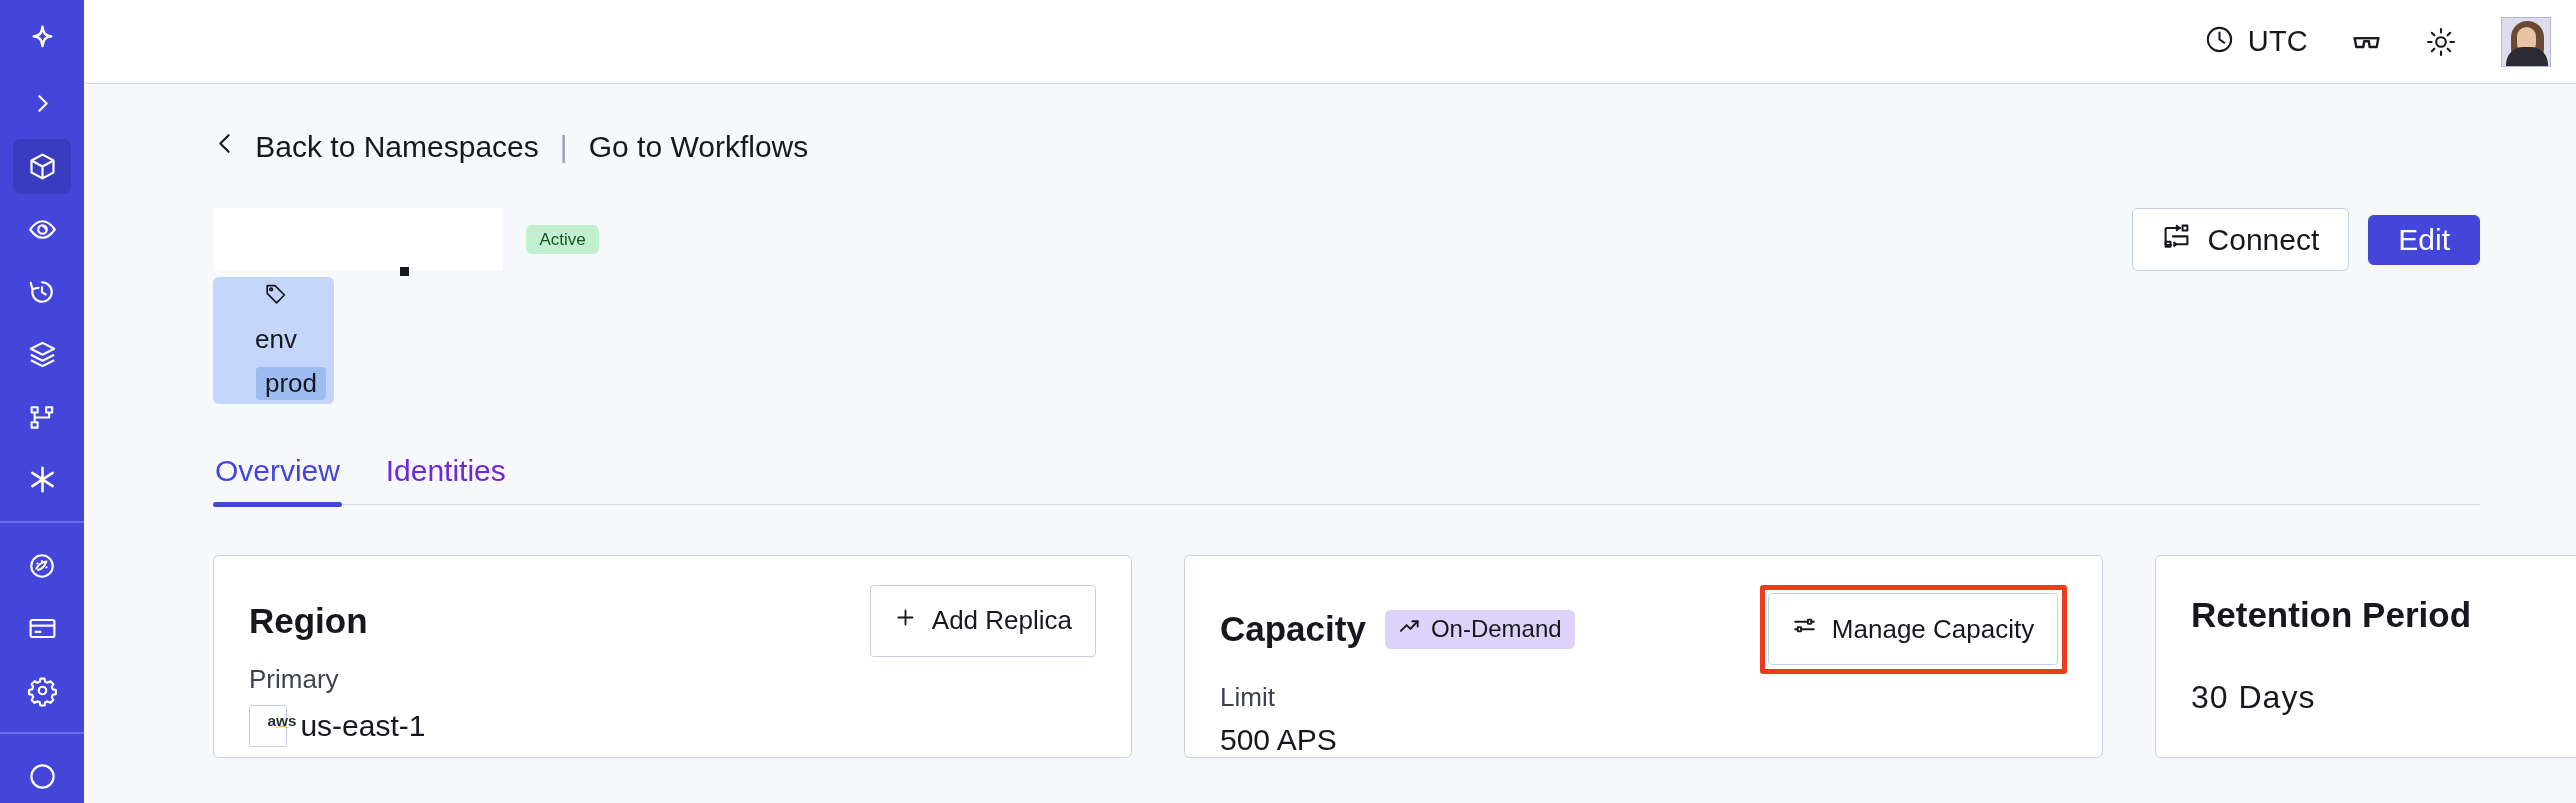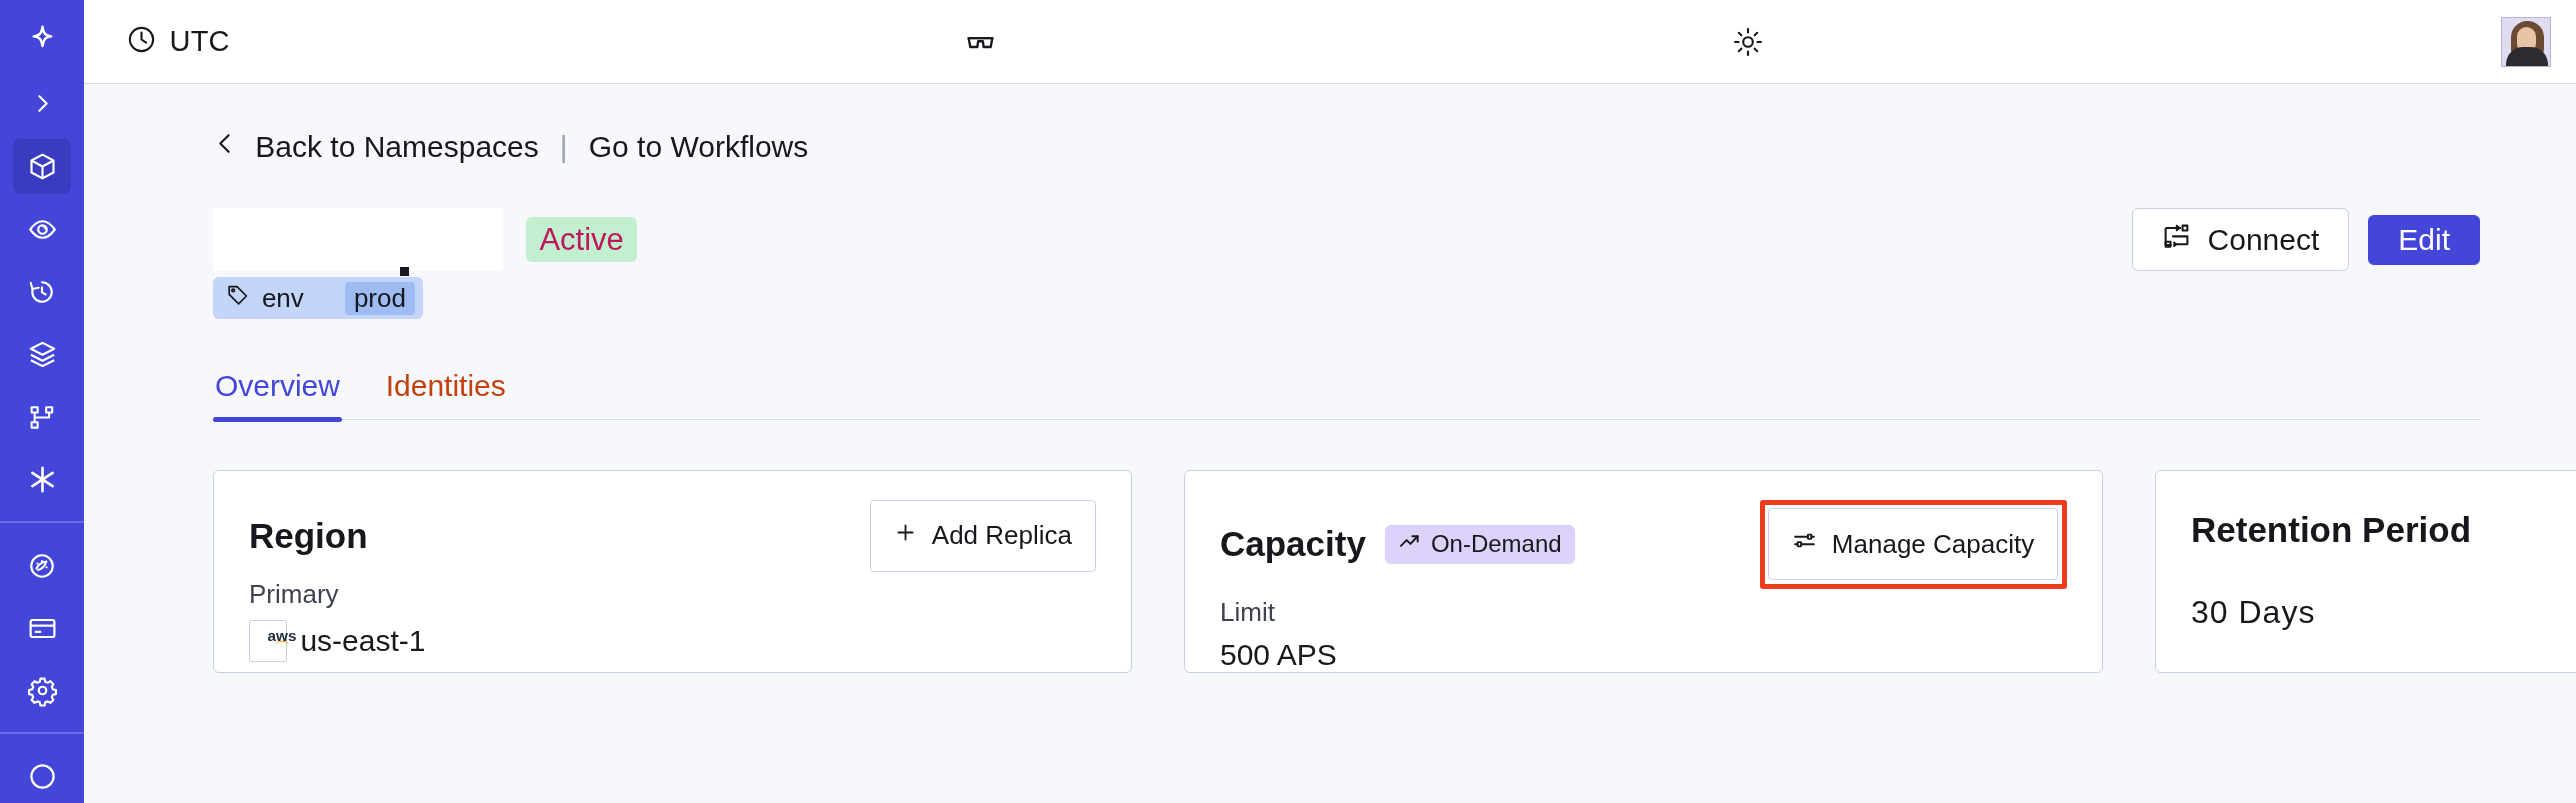--- a/index.html
+++ b/index.html
@@ -37,21 +37,21 @@
   }
 
   
   #pane { flex: 1; height: 804px; display: flex; flex-direction: column; min-width: 0; }
 
   
   #topbar {
     height: 84px; flex: none;
     background: #FFFFFF;
     border-bottom: 1.9px solid #D3DAEA;
-    display: flex; align-items: center; justify-content: space-between;
+    display: flex; align-items: center; justify-content: flex-end;
     padding-right: 25px;
   }
   .tb-item {
     display: flex; align-items: center; gap: 12.5px;
     color: #16181D; margin-left: 42px;
   }
   .tb-label { font-size: 29px; letter-spacing: 0.2px; }
   .avatar {
     width: 50px; height: 50px; margin-left: 44px;
     border: 1.9px solid #AEB8D6; background: #E0DCEF;
@@ -85,22 +85,22 @@
   }
   #title-redaction {
     width: 290px; height: 63px; background: #FFFFFF; position: relative;
   }
   #title-redaction::after {
     content: ""; position: absolute; left: 187px; bottom: -4.8px;
     width: 8.6px; height: 8.6px; background: #16181D;
   }
   #status-badge {
     margin-left: 23px;
-    background: #C2EFD0; color: #be185d;
-    font-size: 31px; padding: 4.8px 13.4px; border-radius: 5.8px;
+    background: #C2EFD0; color: #14532d;
+    font-size: 17px; padding: 4.8px 13.4px; border-radius: 5.8px;
     line-height: 1.15;
   }
   #title-actions {
     margin-left: auto; display: flex; align-items: center; gap: 19px;
   }
   .btn {
     display: flex; align-items: center; justify-content: center; gap: 16.3px;
     font-size: 30px; border-radius: 5.8px; white-space: nowrap;
   }
   .btn-outline {
@@ -110,34 +110,34 @@
   .btn-primary {
     background: #4346D9; color: #FFFFFF; border: 1.9px solid #4346D9;
     height: 50px; padding: 0 29px;
   }
 
   
   #tag-row { display: flex; margin-bottom: 50px; }
   .tag-chip {
     display: flex; align-items: center; gap: 11.5px;
     background: #C3D5F8; border-radius: 5.8px;
-    padding: 4.8px 8.6px 4.8px 13.4px; font-size: 26px; color: #16181D;
+    padding: 4.8px 8.6px 4.8px 13.4px; font-size: 26px; color: #16181D; flex-direction: column;
   }
   .tag-val {
     background: #9FBCF2; border-radius: 3.8px; padding: 1px 8.6px; margin-left: 30px;
   }
 
   
   #tabs {
     display: flex; gap: 42px; border-bottom: 1.9px solid #D3DAEA;
     margin-bottom: 50px; padding-right: 5.8px;
   }
   .tab {
     font-size: 30px; padding: 0 1.9px 15.3px 1.9px;
-    color: #c2410c; position: relative;
+    color: #6d28d9; position: relative;
   }
   .tab.active { color: #4346D9; }
   .tab.active::after {
     content: ""; position: absolute; left: 0; right: 0; bottom: -2.9px;
     height: 4.8px; background: #4346D9; border-radius: 2.9px;
   }
 
   
   #cards { display: flex; gap: 52px; align-items: flex-start; }
   .card {

